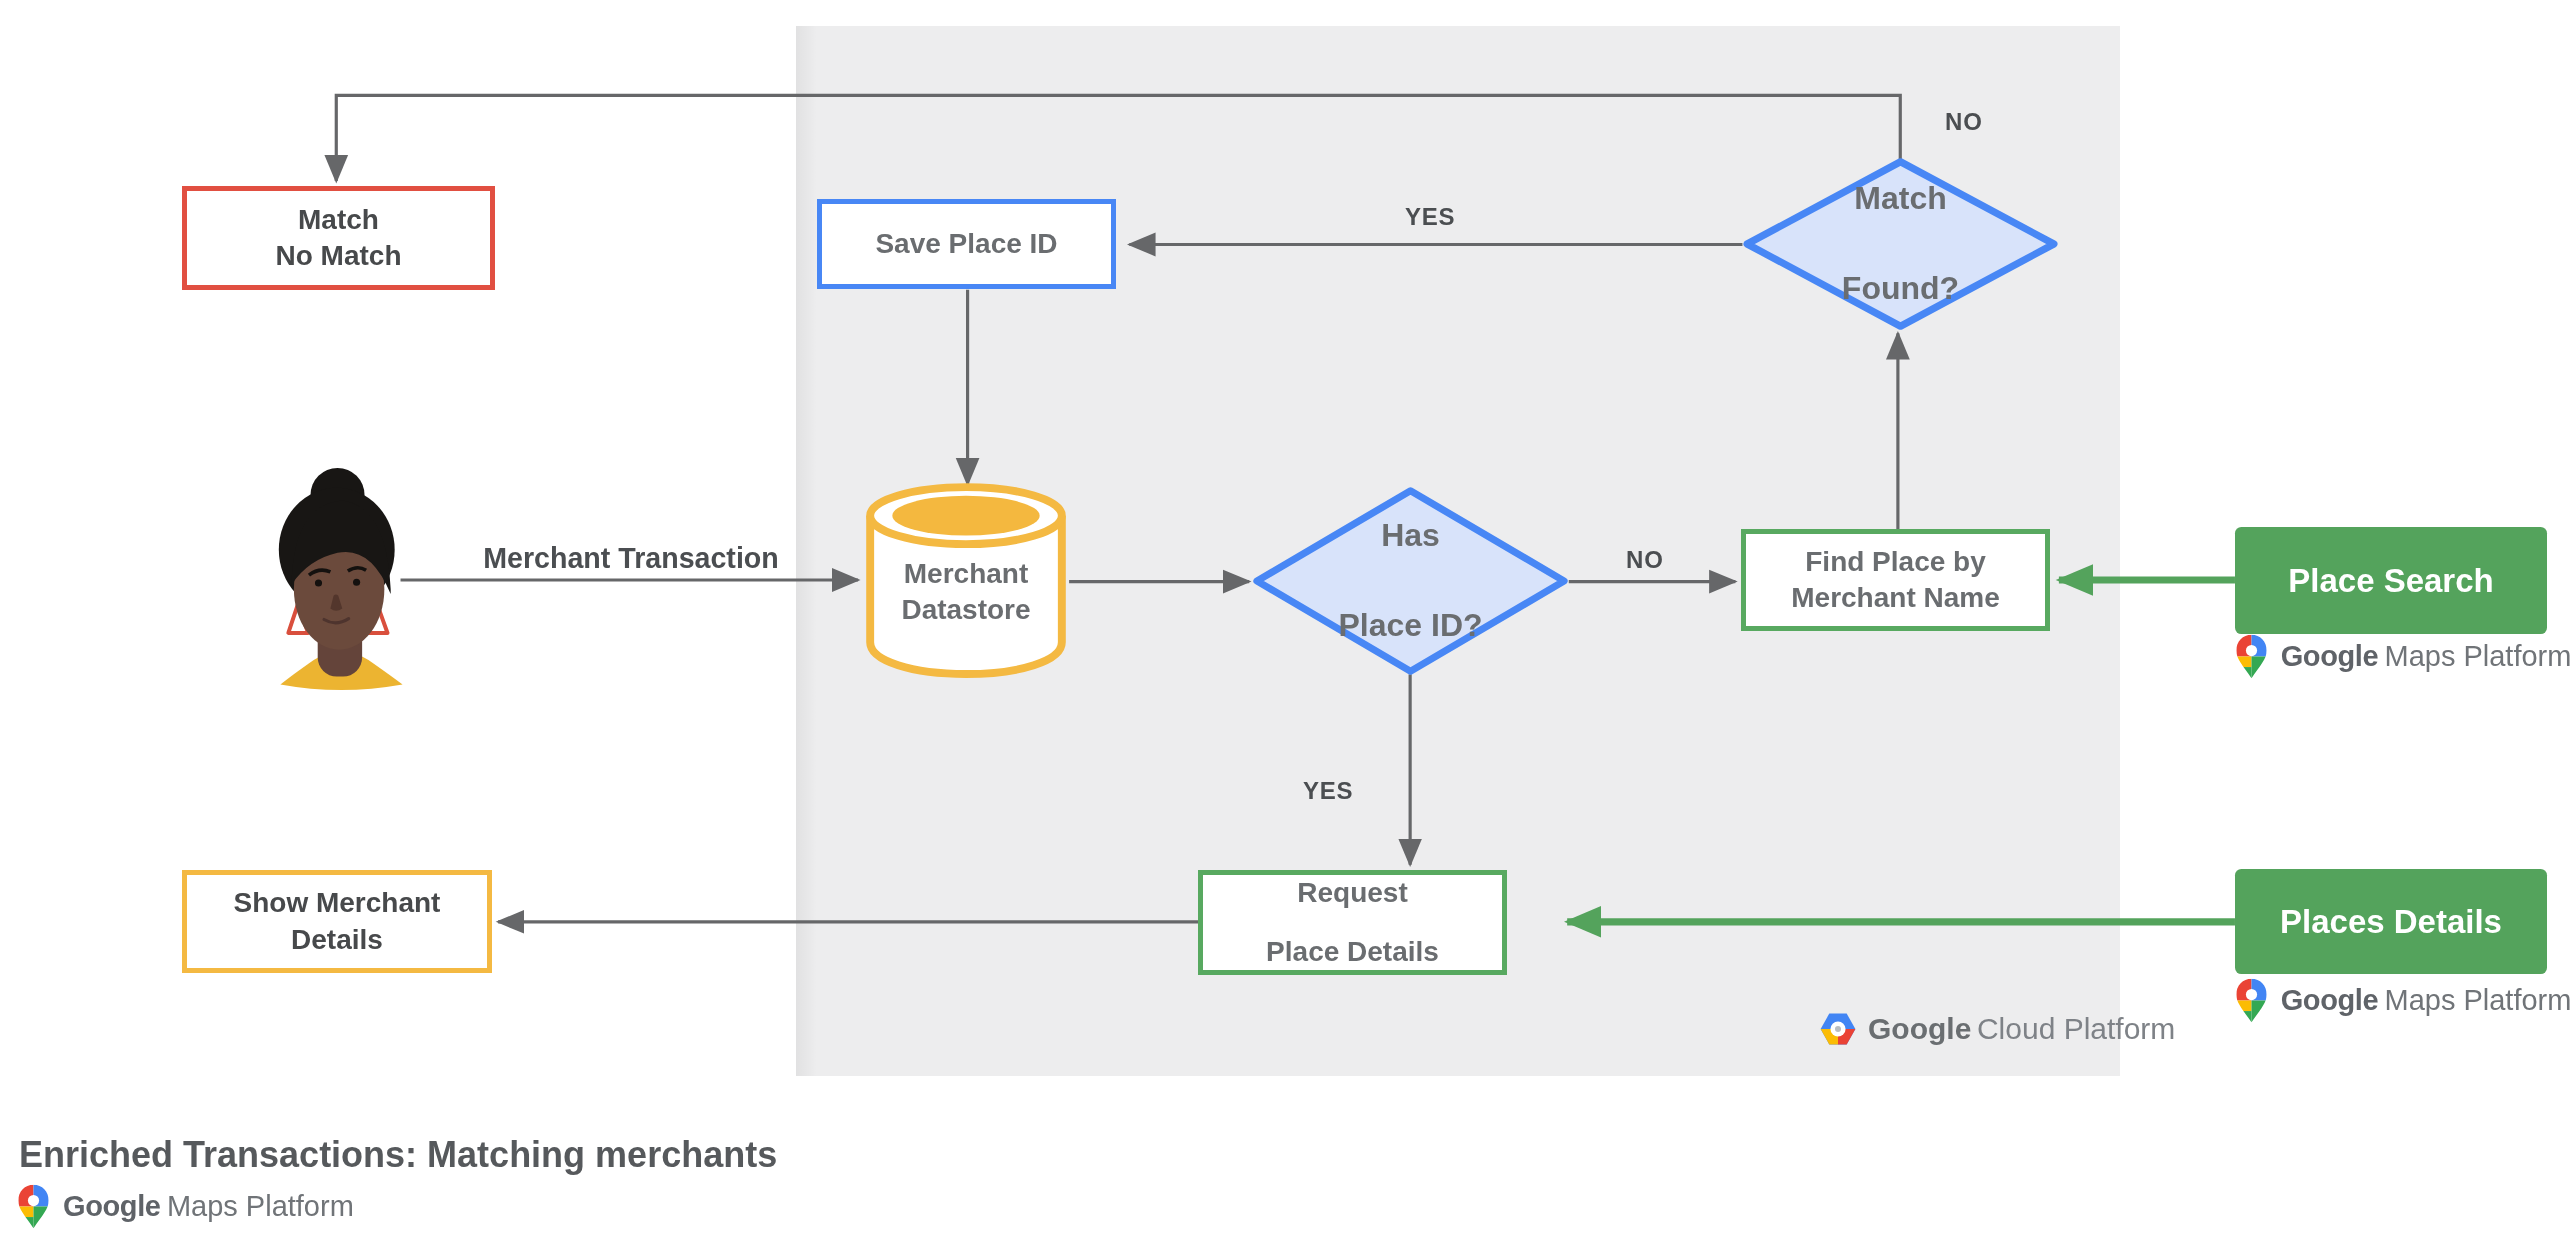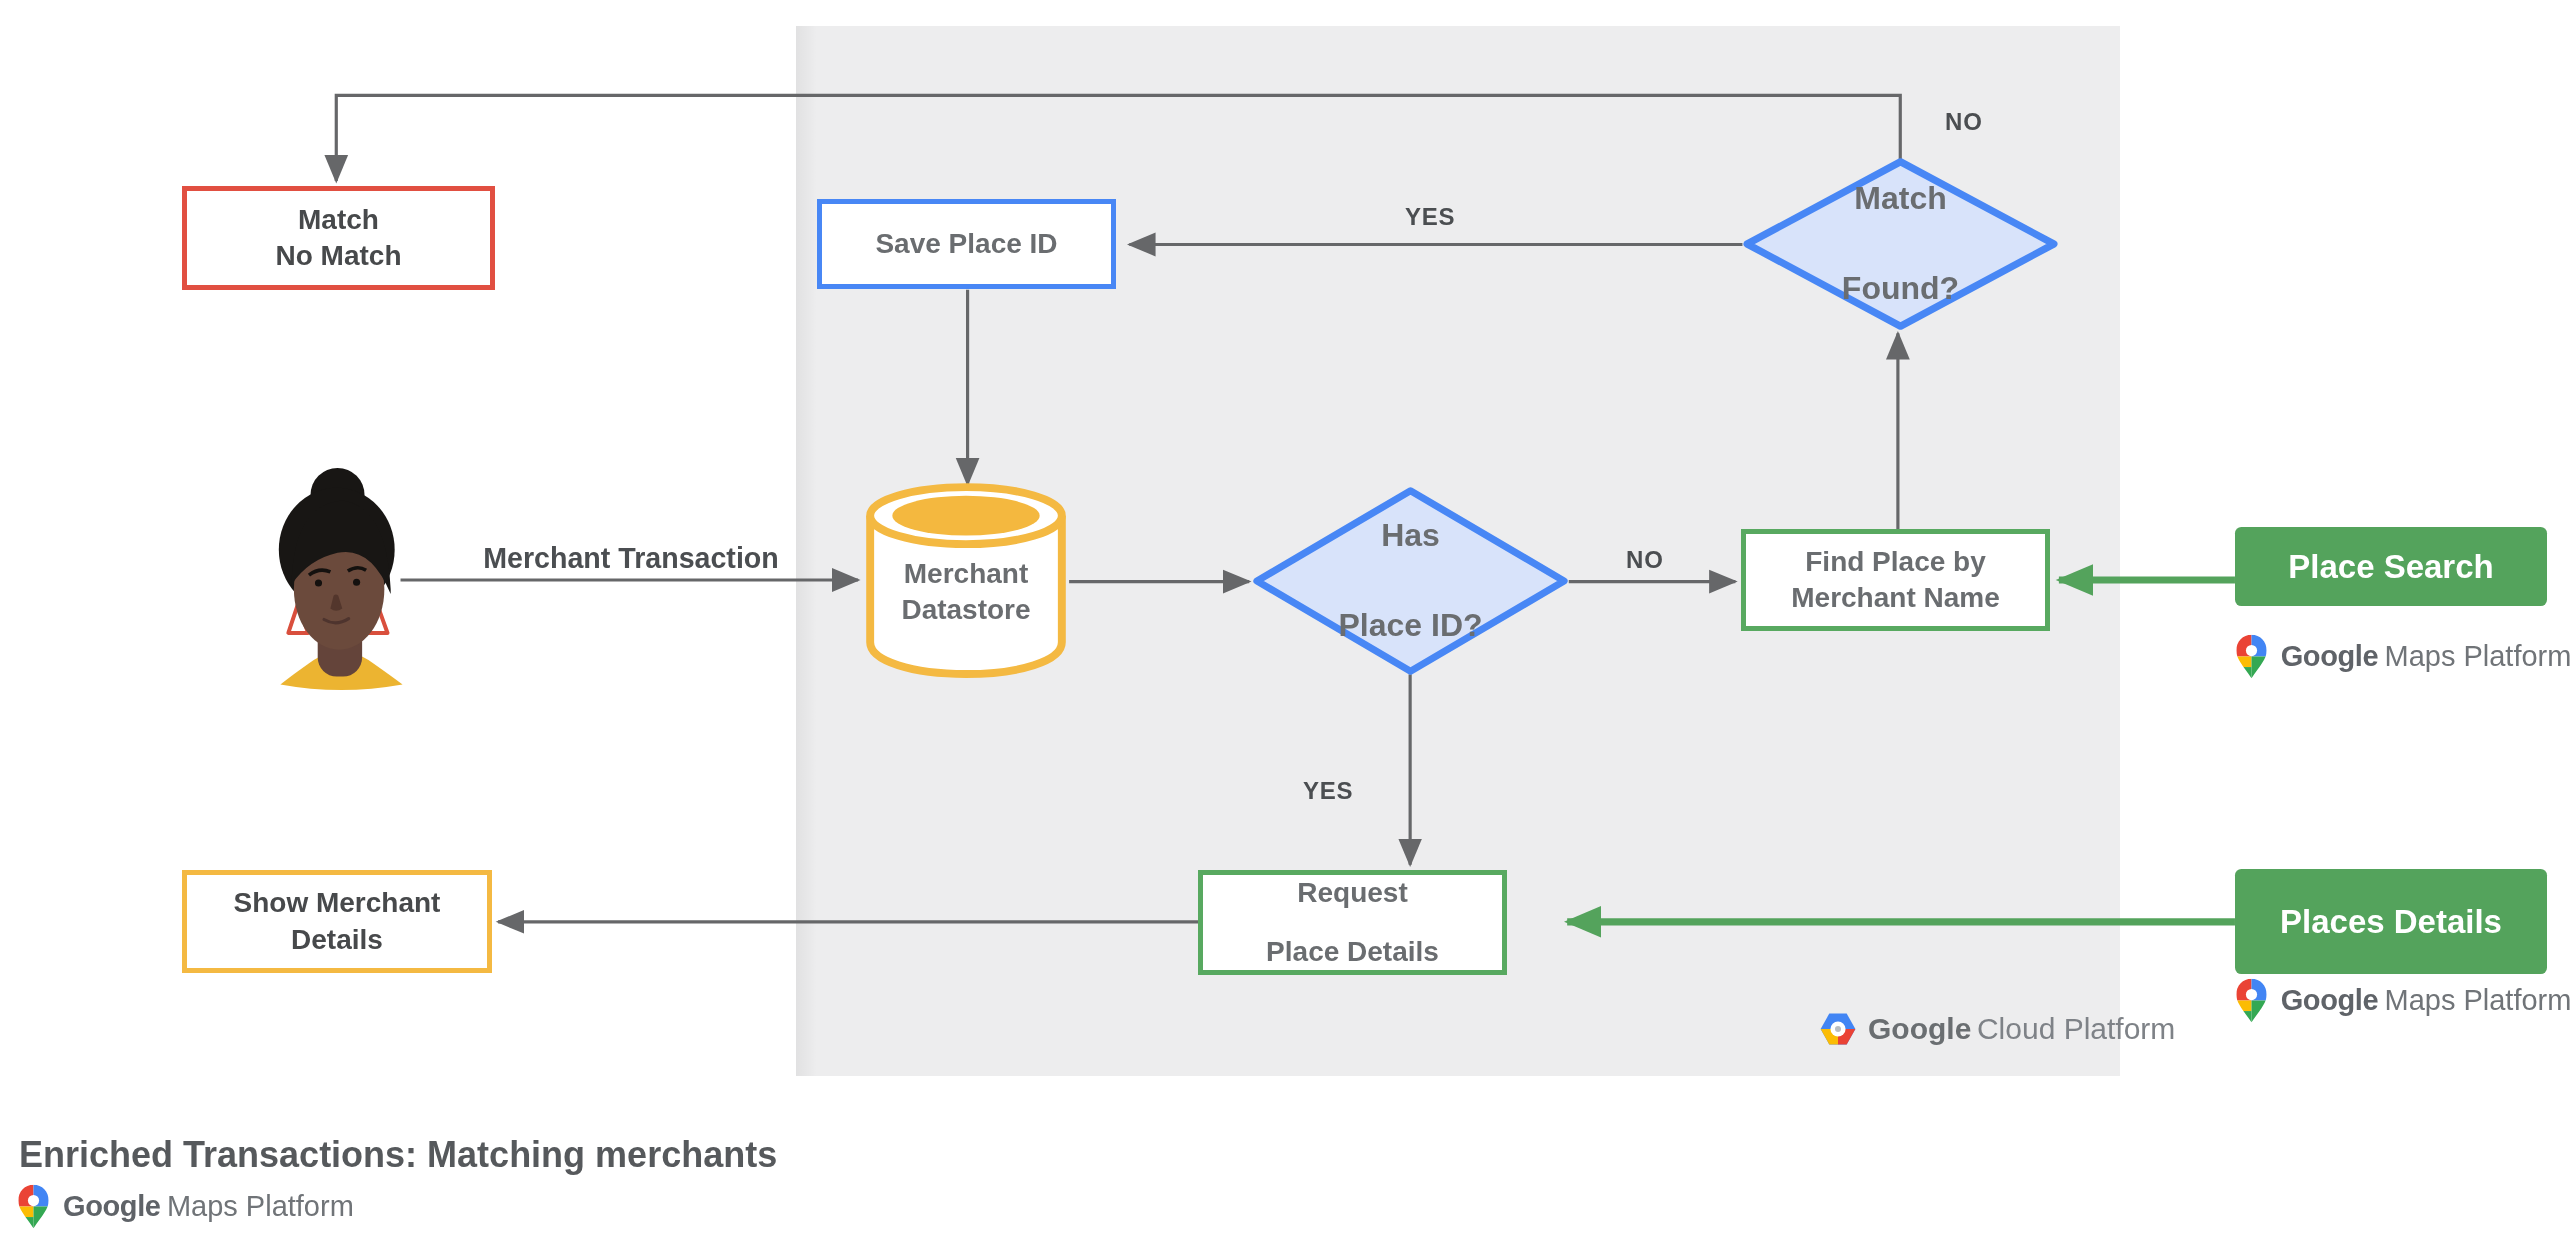--- a/index.html
+++ b/index.html
@@ -157,21 +157,21 @@
   <div class="node-box b-green" style="left:1198px;top:870px;width:309px;height:105px;justify-content:space-between;">
     <span>Request</span>
     <span>Place Details</span>
   </div>
 
   <div class="node-box b-yellow" style="left:182px;top:870px;width:310px;height:103px;">
     <span>Show Merchant</span>
     <span>Details</span>
   </div>
 
-  <div class="api-box" style="left:2235px;top:527px;width:312px;height:79px;">
+  <div class="api-box" style="left:2235px;top:527px;width:312px;height:107px;">
     <span>Place Search</span>
   </div>
 
   <div class="api-box" style="left:2235px;top:869px;width:312px;height:105px;">
     <span>Places Details</span>
   </div>
 
   <div class="flow-label">Merchant Transaction</div>
   <div class="edge-label" style="left:1626px;top:546px;">NO</div>
   <div class="edge-label" style="left:1303px;top:777px;">YES</div>

